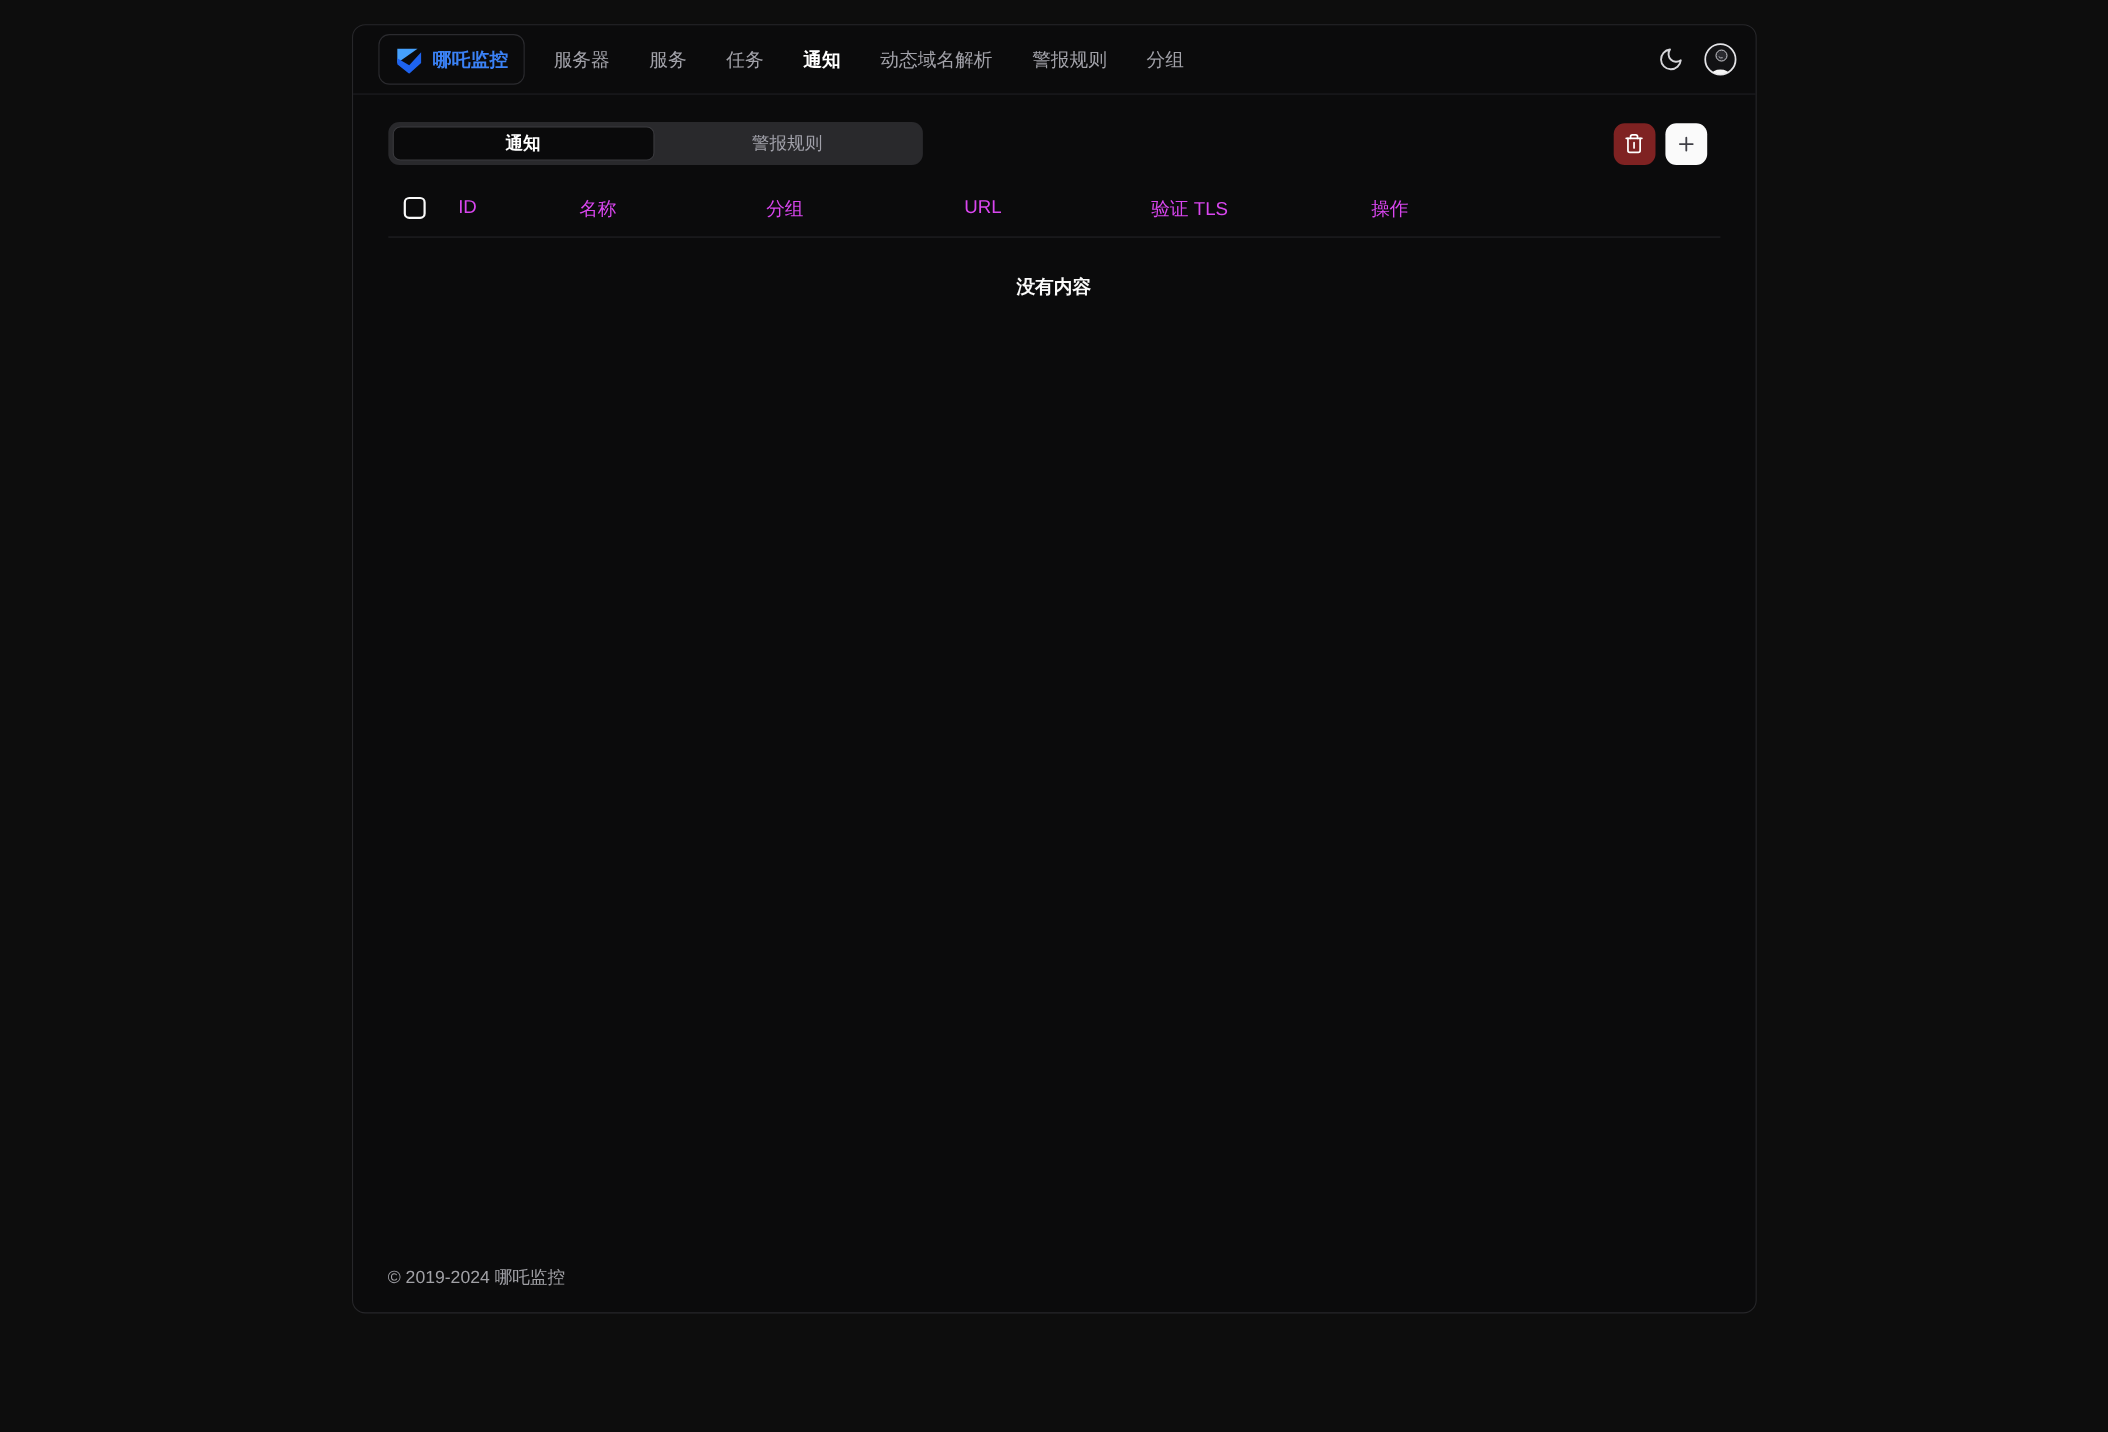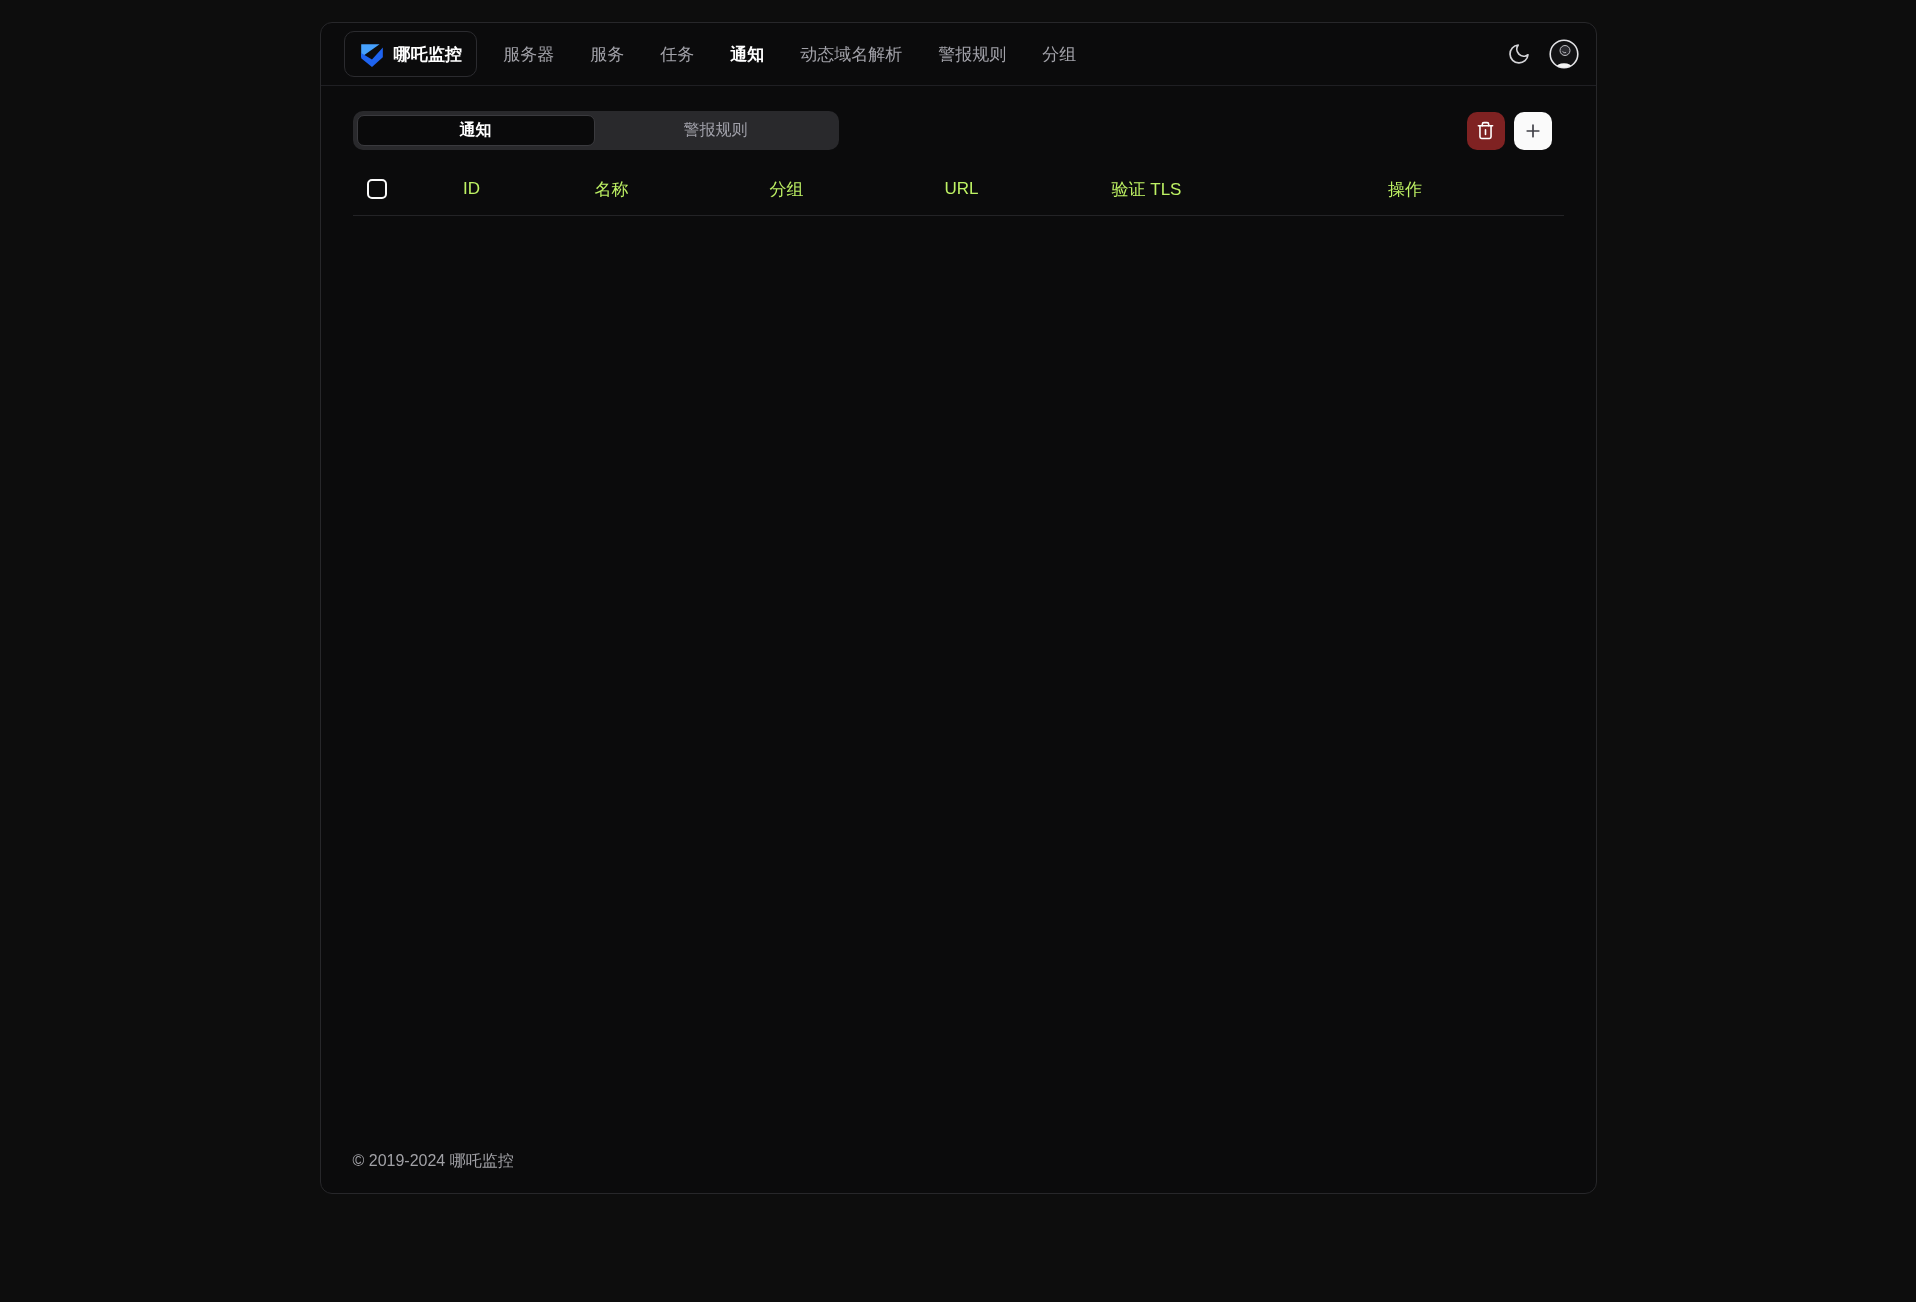--- a/index.html
+++ b/index.html
@@ -23,21 +23,21 @@
     display: flex; align-items: center;
     padding: 0 17px 0 23px;
     border-bottom: 1px solid #1f1f23;
   }
   .brand {
     display: flex; align-items: center; gap: 9px;
     border: 1px solid #2b2b2f; border-radius: 10px;
     padding: 9px 14px;
     cursor: pointer;
   }
-  .brand-label { color: #ffffff; font-size: 17px; font-weight: 700; letter-spacing: 0.2px; }
+  .brand-label { color: #3b82f6; font-size: 17px; font-weight: 700; letter-spacing: 0.2px; }
   .nav-items { display: flex; align-items: center; gap: 36px; margin-left: 26px; }
   .nav-item {
     color: #a2a2a9; font-size: 17px; text-decoration: none; cursor: pointer;
     white-space: nowrap;
   }
   .nav-item.active { color: #ffffff; font-weight: 700; }
   .navbar-right { margin-left: auto; display: flex; align-items: center; gap: 13px; }
   .icon-btn {
     width: 34px; height: 34px; border: none; background: transparent;
     display: flex; align-items: center; justify-content: center;
@@ -74,21 +74,21 @@
   
   .table-header {
     margin-top: 13px;
     display: grid;
     grid-template-columns: 64px 110px 170px 180px 170px 200px 1fr;
     align-items: center;
     height: 53px;
     border-bottom: 1px solid #232326;
   }
   .th {
-    color: #bef264; font-size: 17px; font-weight: 400; text-align: center;
+    color: #d946ef; font-size: 17px; font-weight: 400; text-align: left;
     white-space: nowrap;
   }
   .th-check { display: flex; align-items: center; padding-left: 14px; }
   .checkbox {
     width: 20px; height: 20px;
     border: 2px solid #fafafa; border-radius: 5px;
     background: transparent; cursor: pointer; display: inline-block;
   }
   .empty-row {
     height: 88px; display: flex; align-items: center; justify-content: center;
@@ -190,17 +190,20 @@
         <span class="checkbox"></span>
       </div>
       <div class="th">ID</div>
       <div class="th">名称</div>
       <div class="th">分组</div>
       <div class="th">URL</div>
       <div class="th">验证 TLS</div>
       <div class="th">操作</div>
     </div>
 
+    <div class="empty-row">
+      <span class="empty-text">没有内容</span>
+    </div>
 
     <footer class="footer">© 2019-2024 哪吒监控</footer>
   </div>
 
 </div>
 
 </body></html>

